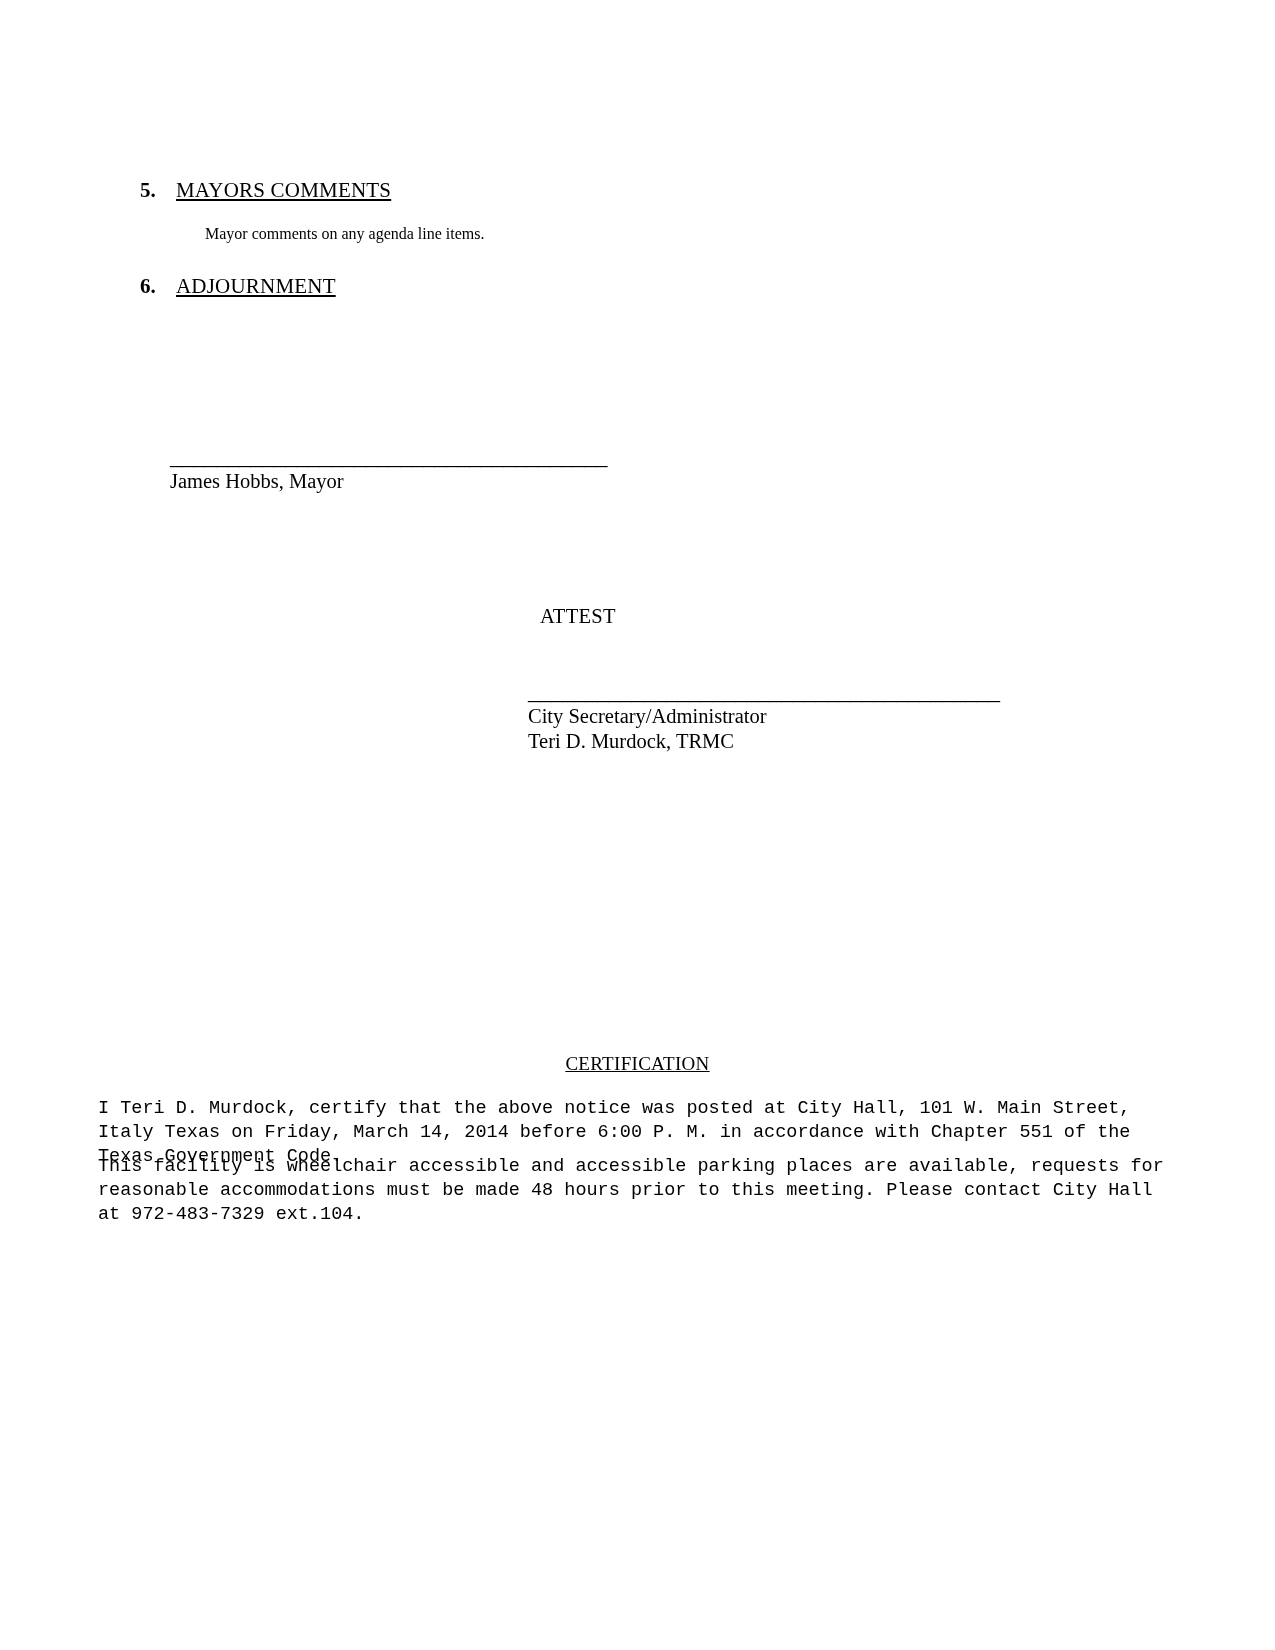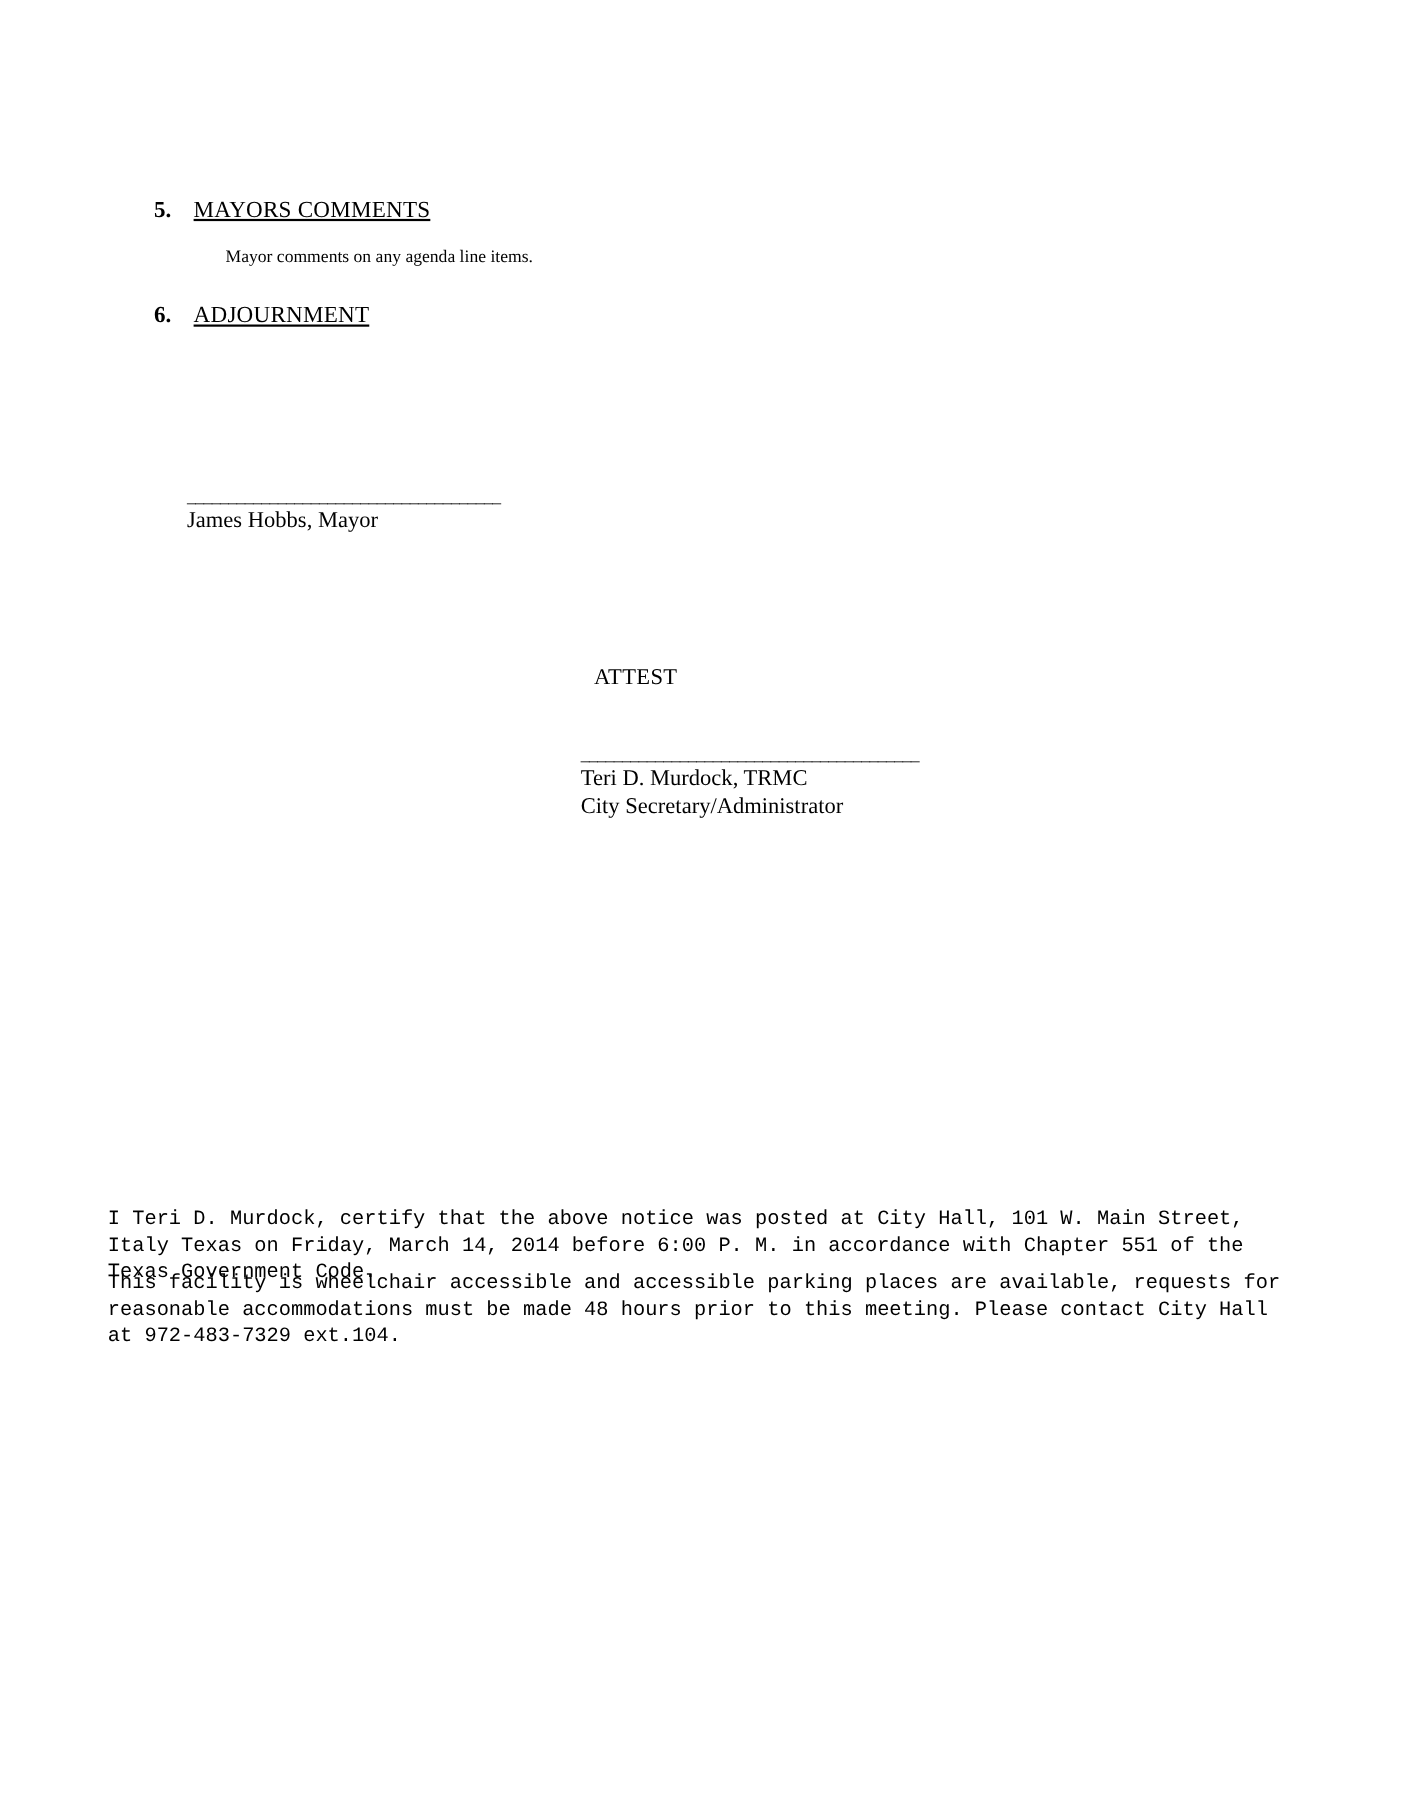--- a/index.html
+++ b/index.html
@@ -45,21 +45,21 @@
   }
   .agenda-body {
     position: absolute;
     font-size: 16px;
   }
   
   .sig-block {
     position: absolute;
   }
   .sig-line {
-    font-size: 16px;
+    font-size: 24px;
     letter-spacing: -0.5px;
     white-space: nowrap;
     line-height: 1.1;
   }
   .sig-name {
     font-size: 20.5px;
     line-height: 1.22;
     white-space: nowrap;
   }
   .attest-label {
@@ -102,21 +102,22 @@
 
     <div class="sig-block" style="left:170px; top:443px;">
       <div class="sig-line">______________________________________</div>
       <div class="sig-name">James Hobbs, Mayor</div>
     </div>
 
     <div class="attest-label" style="left:540px; top:605px;">ATTEST</div>
 
     <div class="sig-block" style="left:528px; top:678px;">
       <div class="sig-line">_________________________________________</div>
+      <div class="sig-name">City Secretary/Administrator</div>
       <div class="sig-name">Teri D. Murdock, TRMC</div>
-      <div class="sig-name">City Secretary/Administrator</div>
     </div>
 
+    <div class="cert-heading" style="top:1053px;">CERTIFICATION</div>
     <div class="cert-para" style="left:98px; top:1097px; width:1080px;">I Teri D. Murdock, certify that the above notice was posted at City Hall, 101 W. Main Street, Italy Texas on Friday, March 14, 2014 before 6:00 P. M. in accordance with Chapter 551 of the Texas Government Code.</div>
     <div class="cert-para" style="left:98px; top:1155px; width:1080px;">This facility is wheelchair accessible and accessible parking places are available, requests for reasonable accommodations must be made 48 hours prior to this meeting.  Please contact City Hall at 972-483-7329 ext.104.</div>
 
   </div>
 </div>
 
 </body></html>

